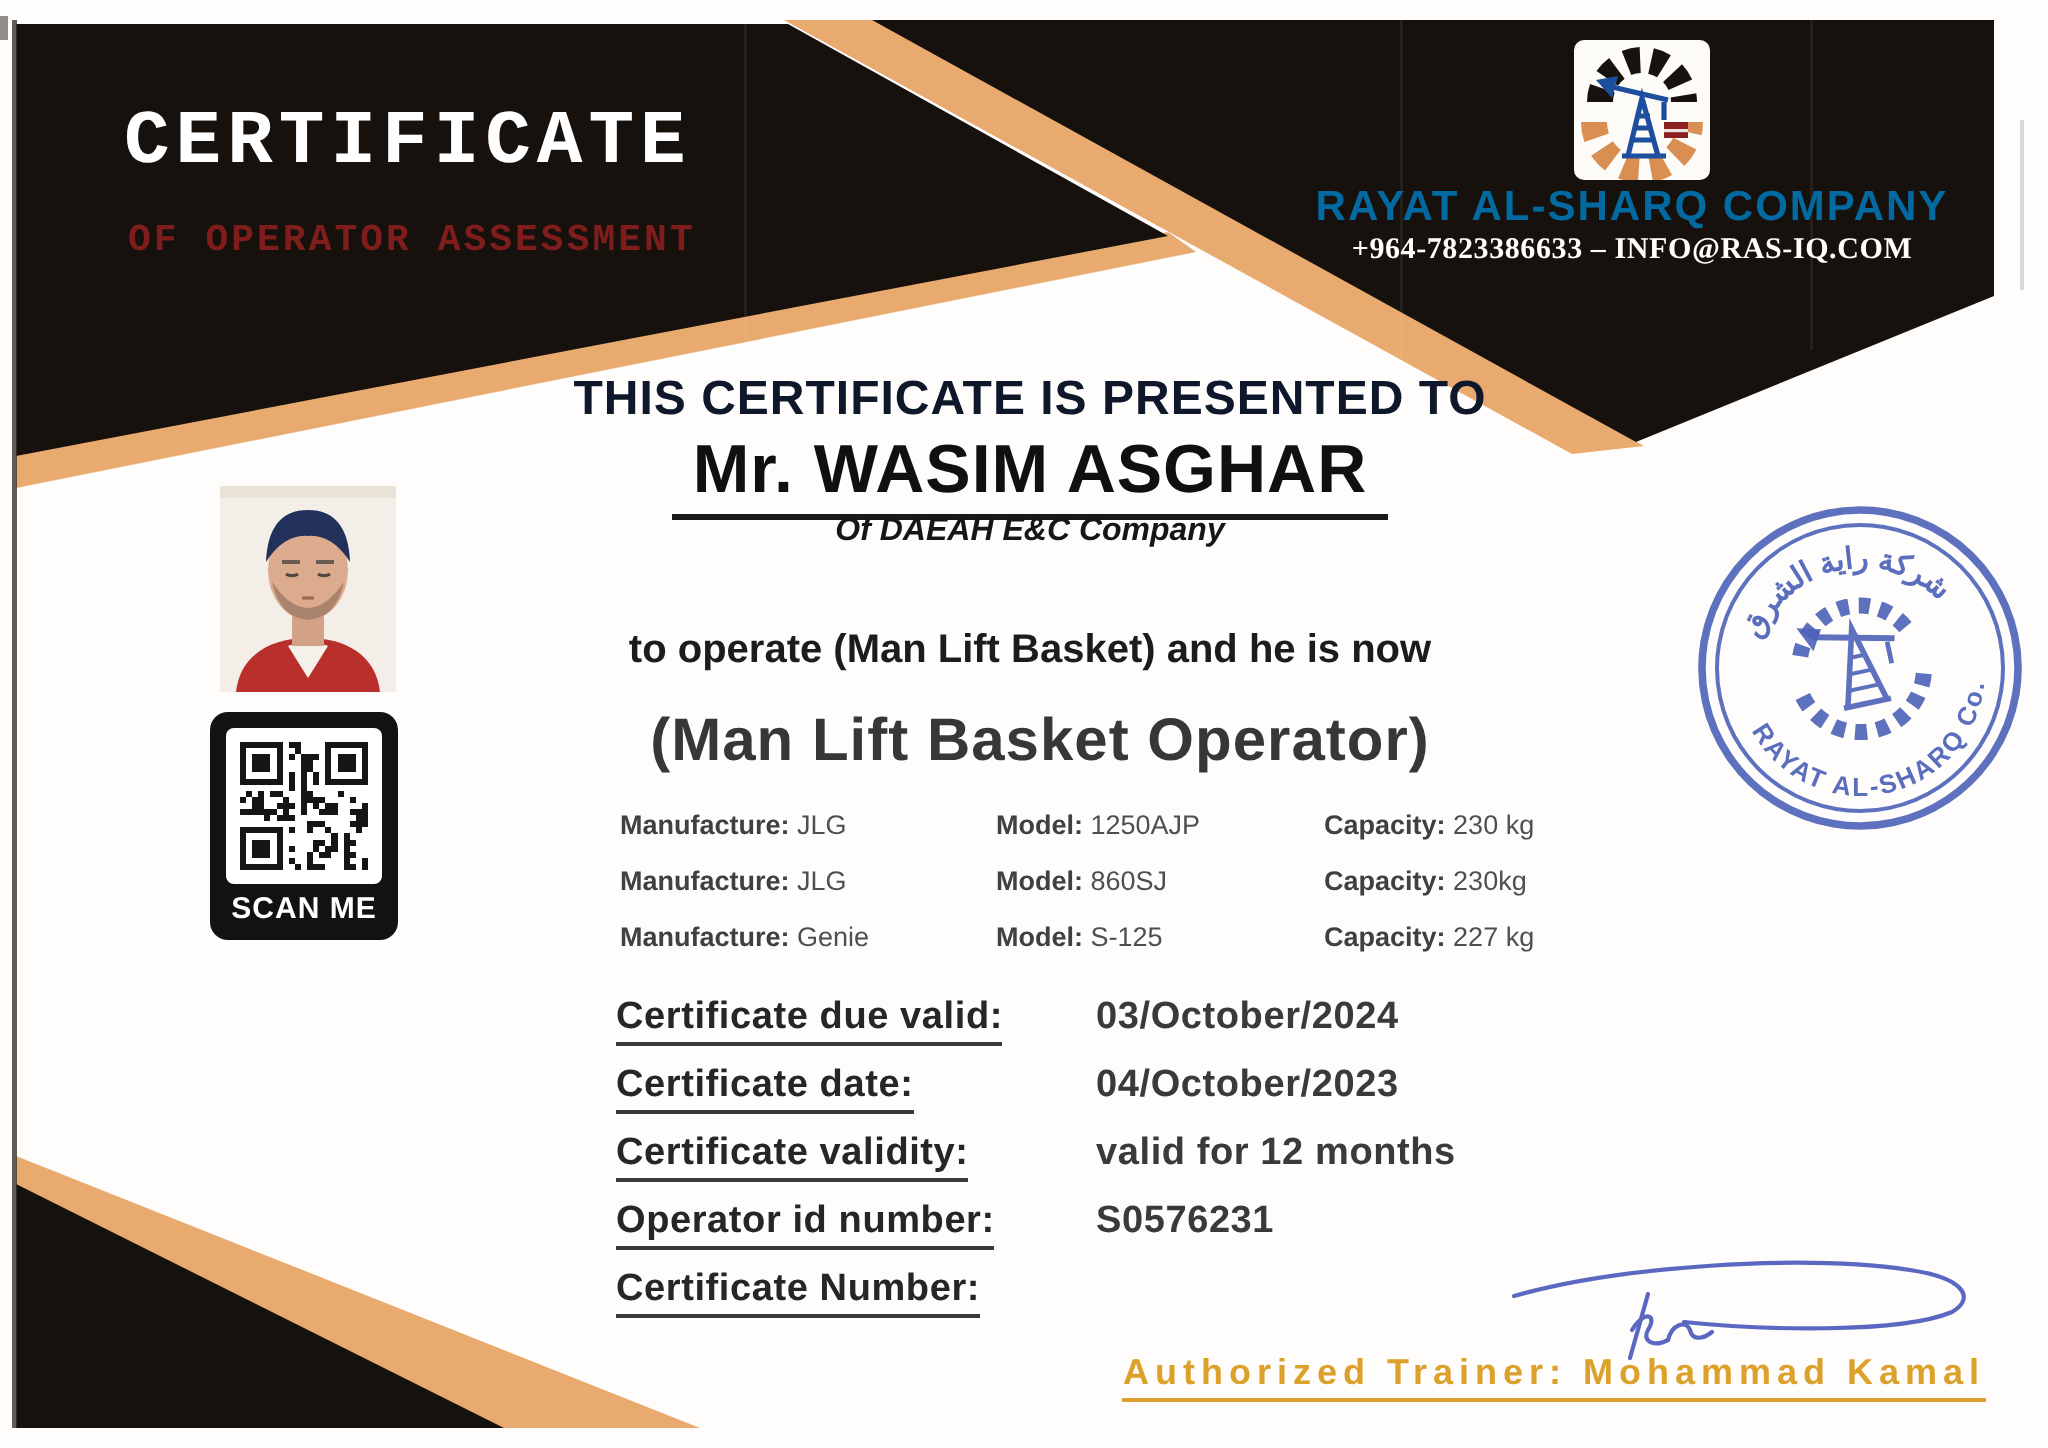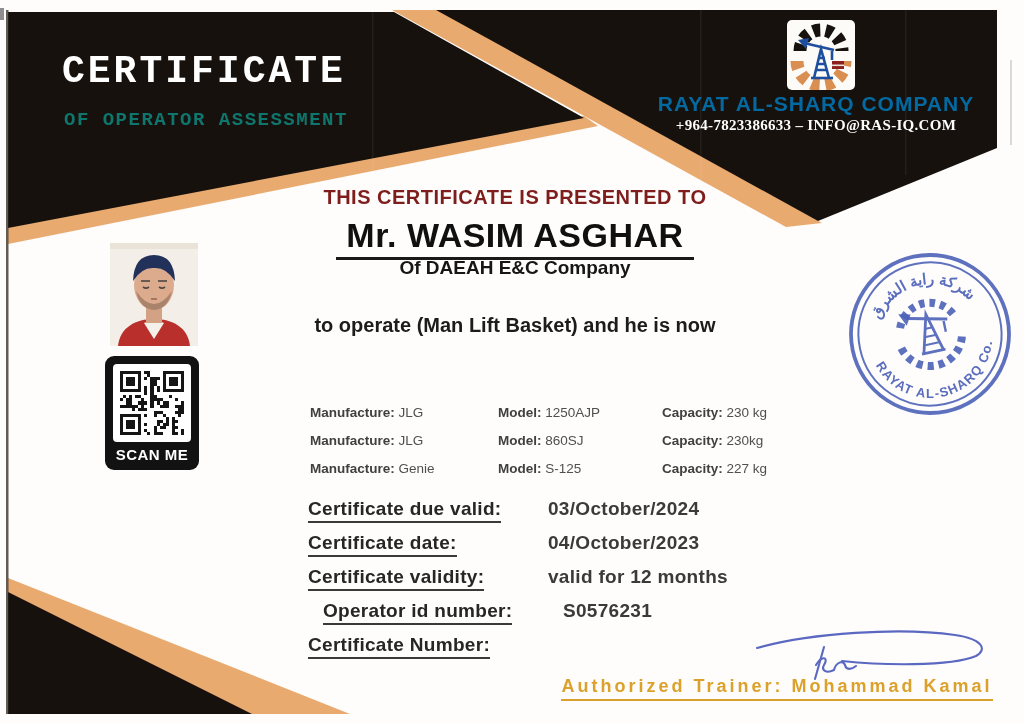--- a/index.html
+++ b/index.html
@@ -4,36 +4,36 @@
 <style>
   html,body{margin:0;padding:0;background:#e8e8e8;}
   .page{position:relative;width:1024px;height:724px;background:#fefdfb;overflow:hidden;
         font-family:"Liberation Sans", sans-serif;padding-left:14px;}
   .abs{position:absolute;}
   .deco{position:absolute;left:0;top:0;z-index:0;}
 
   
   .cert-title{left:62px;top:50px;color:#fff;font-family:"Liberation Mono", monospace;
     font-weight:bold;font-size:38px;letter-spacing:3px;z-index:2;}
-  .cert-subtitle{left:64px;top:109px;color:#0f766e;font-family:"Liberation Mono", monospace;
+  .cert-subtitle{left:64px;top:109px;color:#7f1d1d;font-family:"Liberation Mono", monospace;
     font-weight:bold;font-size:19px;letter-spacing:1.5px;z-index:2;}
 
   
   .logo-box{left:787px;top:20px;width:68px;height:70px;background:#fcfbf7;border-radius:5px;z-index:2;}
   .company-name{left:640px;top:92px;width:352px;text-align:center;color:#0369a1;
     font-family:Liberation Sans, sans-serif;font-weight:bold;font-size:21px;letter-spacing:1px;z-index:2;}
   .company-contact{left:640px;top:117px;width:352px;text-align:center;color:#fdfdfd;
     font-family:"Liberation Serif", serif;font-weight:bold;font-size:15px;letter-spacing:.3px;z-index:2;}
 
   
   .center{left:255px;width:520px;text-align:center;z-index:2;color:#1d1d1d;}
-  .intro{top:186px;font-size:20px;font-weight:bold;letter-spacing:.5px;color:#7f1d1d;}
+  .intro{top:186px;font-size:24px;font-weight:bold;letter-spacing:.5px;color:#0f172a;}
   .name{top:216px;font-size:34px;font-weight:bold;letter-spacing:.5px;color:#101010;}
   .name span{display:inline-block;border-bottom:3px solid #191919;padding:0 10px 2px;}
-  .holder-company{top:257px;font-size:19px;font-weight:bold;color:#161616;}
+  .holder-company{top:257px;font-size:16px;font-weight:bold;color:#161616;font-style:italic;}
   .stmt1{top:289px;font-size:20px;font-weight:bold;color:#1c1c1c;}
   .stmt2{top:314px;font-size:20px;font-weight:bold;color:#1c1c1c;}
   .role{left:258px;width:524px;top:354px;text-align:center;font-size:30px;font-weight:bold;
     color:#373737;letter-spacing:.5px;}
 
   
   .eq-row{left:310px;width:640px;height:18px;font-size:13.5px;color:#1f1f1f;}
   .eq-cell{position:absolute;top:0;white-space:nowrap;}
   .eq-c1{left:0;} .eq-c2{left:188px;} .eq-c3{left:352px;}
   .eq-label{font-weight:bold;color:#404040;}
@@ -247,20 +247,21 @@
     </div>
     <div class="qr-label">SCAN ME</div>
   </div>
 
   <div class="abs center intro">THIS CERTIFICATE IS PRESENTED TO</div>
   <div class="abs center name">
     <span>Mr. WASIM ASGHAR</span>
   </div>
   <div class="abs center holder-company">Of DAEAH E&amp;C Company</div>
   <div class="abs center stmt2">to operate (Man Lift Basket) and he is now</div>
+  <div class="abs role">(Man Lift Basket Operator)</div>
 
   <div class="abs eq-row" style="top:405px;">
     <span class="eq-cell eq-c1"><span class="eq-label">Manufacture:</span> <span class="eq-val">JLG</span></span>
     <span class="eq-cell eq-c2"><span class="eq-label">Model:</span> <span class="eq-val">1250AJP</span></span>
     <span class="eq-cell eq-c3"><span class="eq-label">Capacity:</span> <span class="eq-val">230 kg</span></span>
   </div>
   <div class="abs eq-row" style="top:433px;">
     <span class="eq-cell eq-c1"><span class="eq-label">Manufacture:</span> <span class="eq-val">JLG</span></span>
     <span class="eq-cell eq-c2"><span class="eq-label">Model:</span> <span class="eq-val">860SJ</span></span>
     <span class="eq-cell eq-c3"><span class="eq-label">Capacity:</span> <span class="eq-val">230kg</span></span>
@@ -276,21 +277,21 @@
     <span class="det-value">03/October/2024</span>
   </div>
   <div class="abs det-row" style="top:532px;">
     <span class="det-label">Certificate date:</span>
     <span class="det-value">04/October/2023</span>
   </div>
   <div class="abs det-row" style="top:566px;">
     <span class="det-label">Certificate validity:</span>
     <span class="det-value">valid for 12 months</span>
   </div>
-  <div class="abs det-row" style="top:600px;margin-left:15px;">
+  <div class="abs det-row" style="top:600px;">
     <span class="det-label">Operator id number:</span>
     <span class="det-value">S0576231</span>
   </div>
   <div class="abs det-row" style="top:634px;">
     <span class="det-label">Certificate Number:</span>
   </div>
 
   <svg class="abs stamp" width="168" height="168" viewBox="0 0 168 168" style="transform:rotate(-12deg);">
     <g stroke="#4d62b8" fill="none" opacity="0.9">
       <circle cx="84" cy="84" r="79" stroke-width="3.8"></circle>

